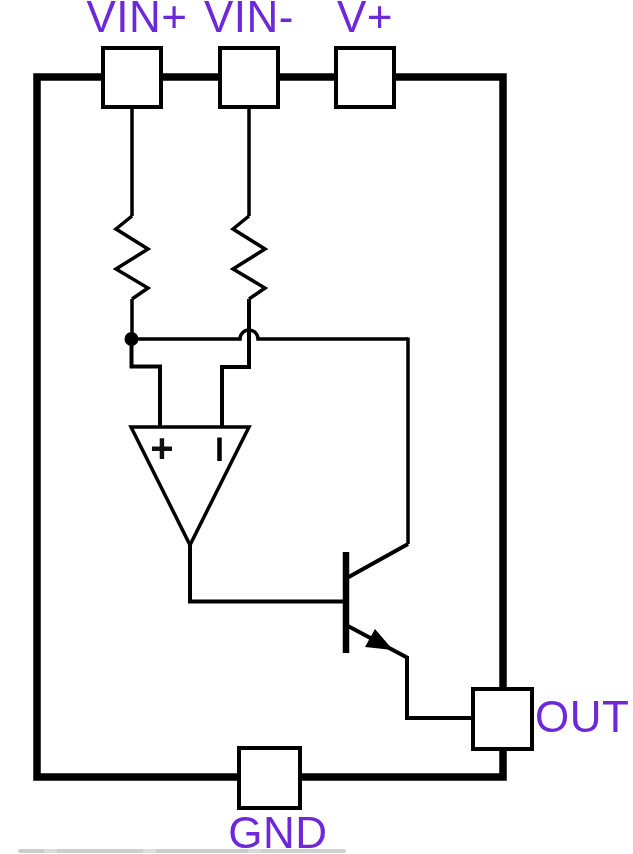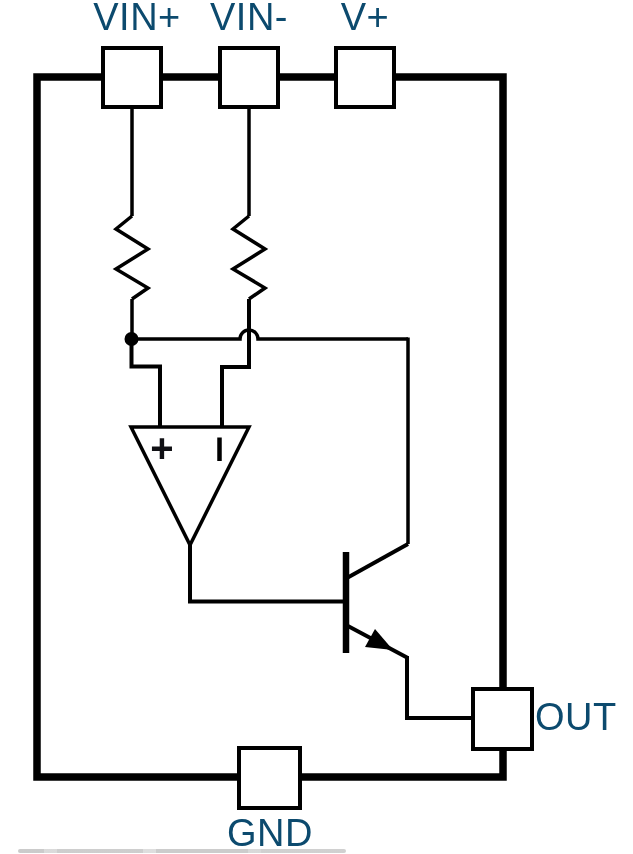--- a/index.html
+++ b/index.html
@@ -6,24 +6,24 @@
   .stage{
     position:relative;
     width:633px;height:854px;
     background:#ffffff;
     font-family:"Liberation Sans",sans-serif;
     overflow:hidden;
   }
   .stage svg{position:absolute;left:0;top:0;}
   .pin-label{
     position:absolute;
-    font-size:38px;
+    font-size:44px;
     line-height:34px;
     font-weight:400;
-    color:#0c4a6e;
+    color:#6d28d9;
     white-space:nowrap;
     letter-spacing:0.5px;
   }
   .centered{transform:translateX(-50%);}
   .opamp-plus-text{
     font-family:"Liberation Sans",sans-serif;
     font-size:40px;
     font-weight:bold;
     fill:#101014;
   }
@@ -74,16 +74,16 @@
     <rect x="220" y="48" width="58" height="59" fill="#ffffff" stroke="#000" stroke-width="4"></rect>
     <rect x="336" y="48" width="58" height="59" fill="#ffffff" stroke="#000" stroke-width="4"></rect>
     <rect x="473" y="689" width="59" height="60" fill="#ffffff" stroke="#000" stroke-width="4"></rect>
     <rect x="239" y="748" width="61" height="60" fill="#ffffff" stroke="#000" stroke-width="4"></rect>
   </svg>
 
   <div class="pin-label centered" style="left:137px;top:0px;">VIN+</div>
   <div class="pin-label centered" style="left:249px;top:0px;text-align:center;">VIN-</div>
   <div class="pin-label centered" style="left:365px;top:0px;">V+</div>
   <div class="pin-label" style="left:535px;top:700px;">OUT</div>
-  <div class="pin-label centered" style="left:270px;top:816px;">GND</div>
+  <div class="pin-label centered" style="left:278px;top:816px;">GND</div>
 
   <div class="artifact-strip"></div>
 </div>
 
 </body></html>

